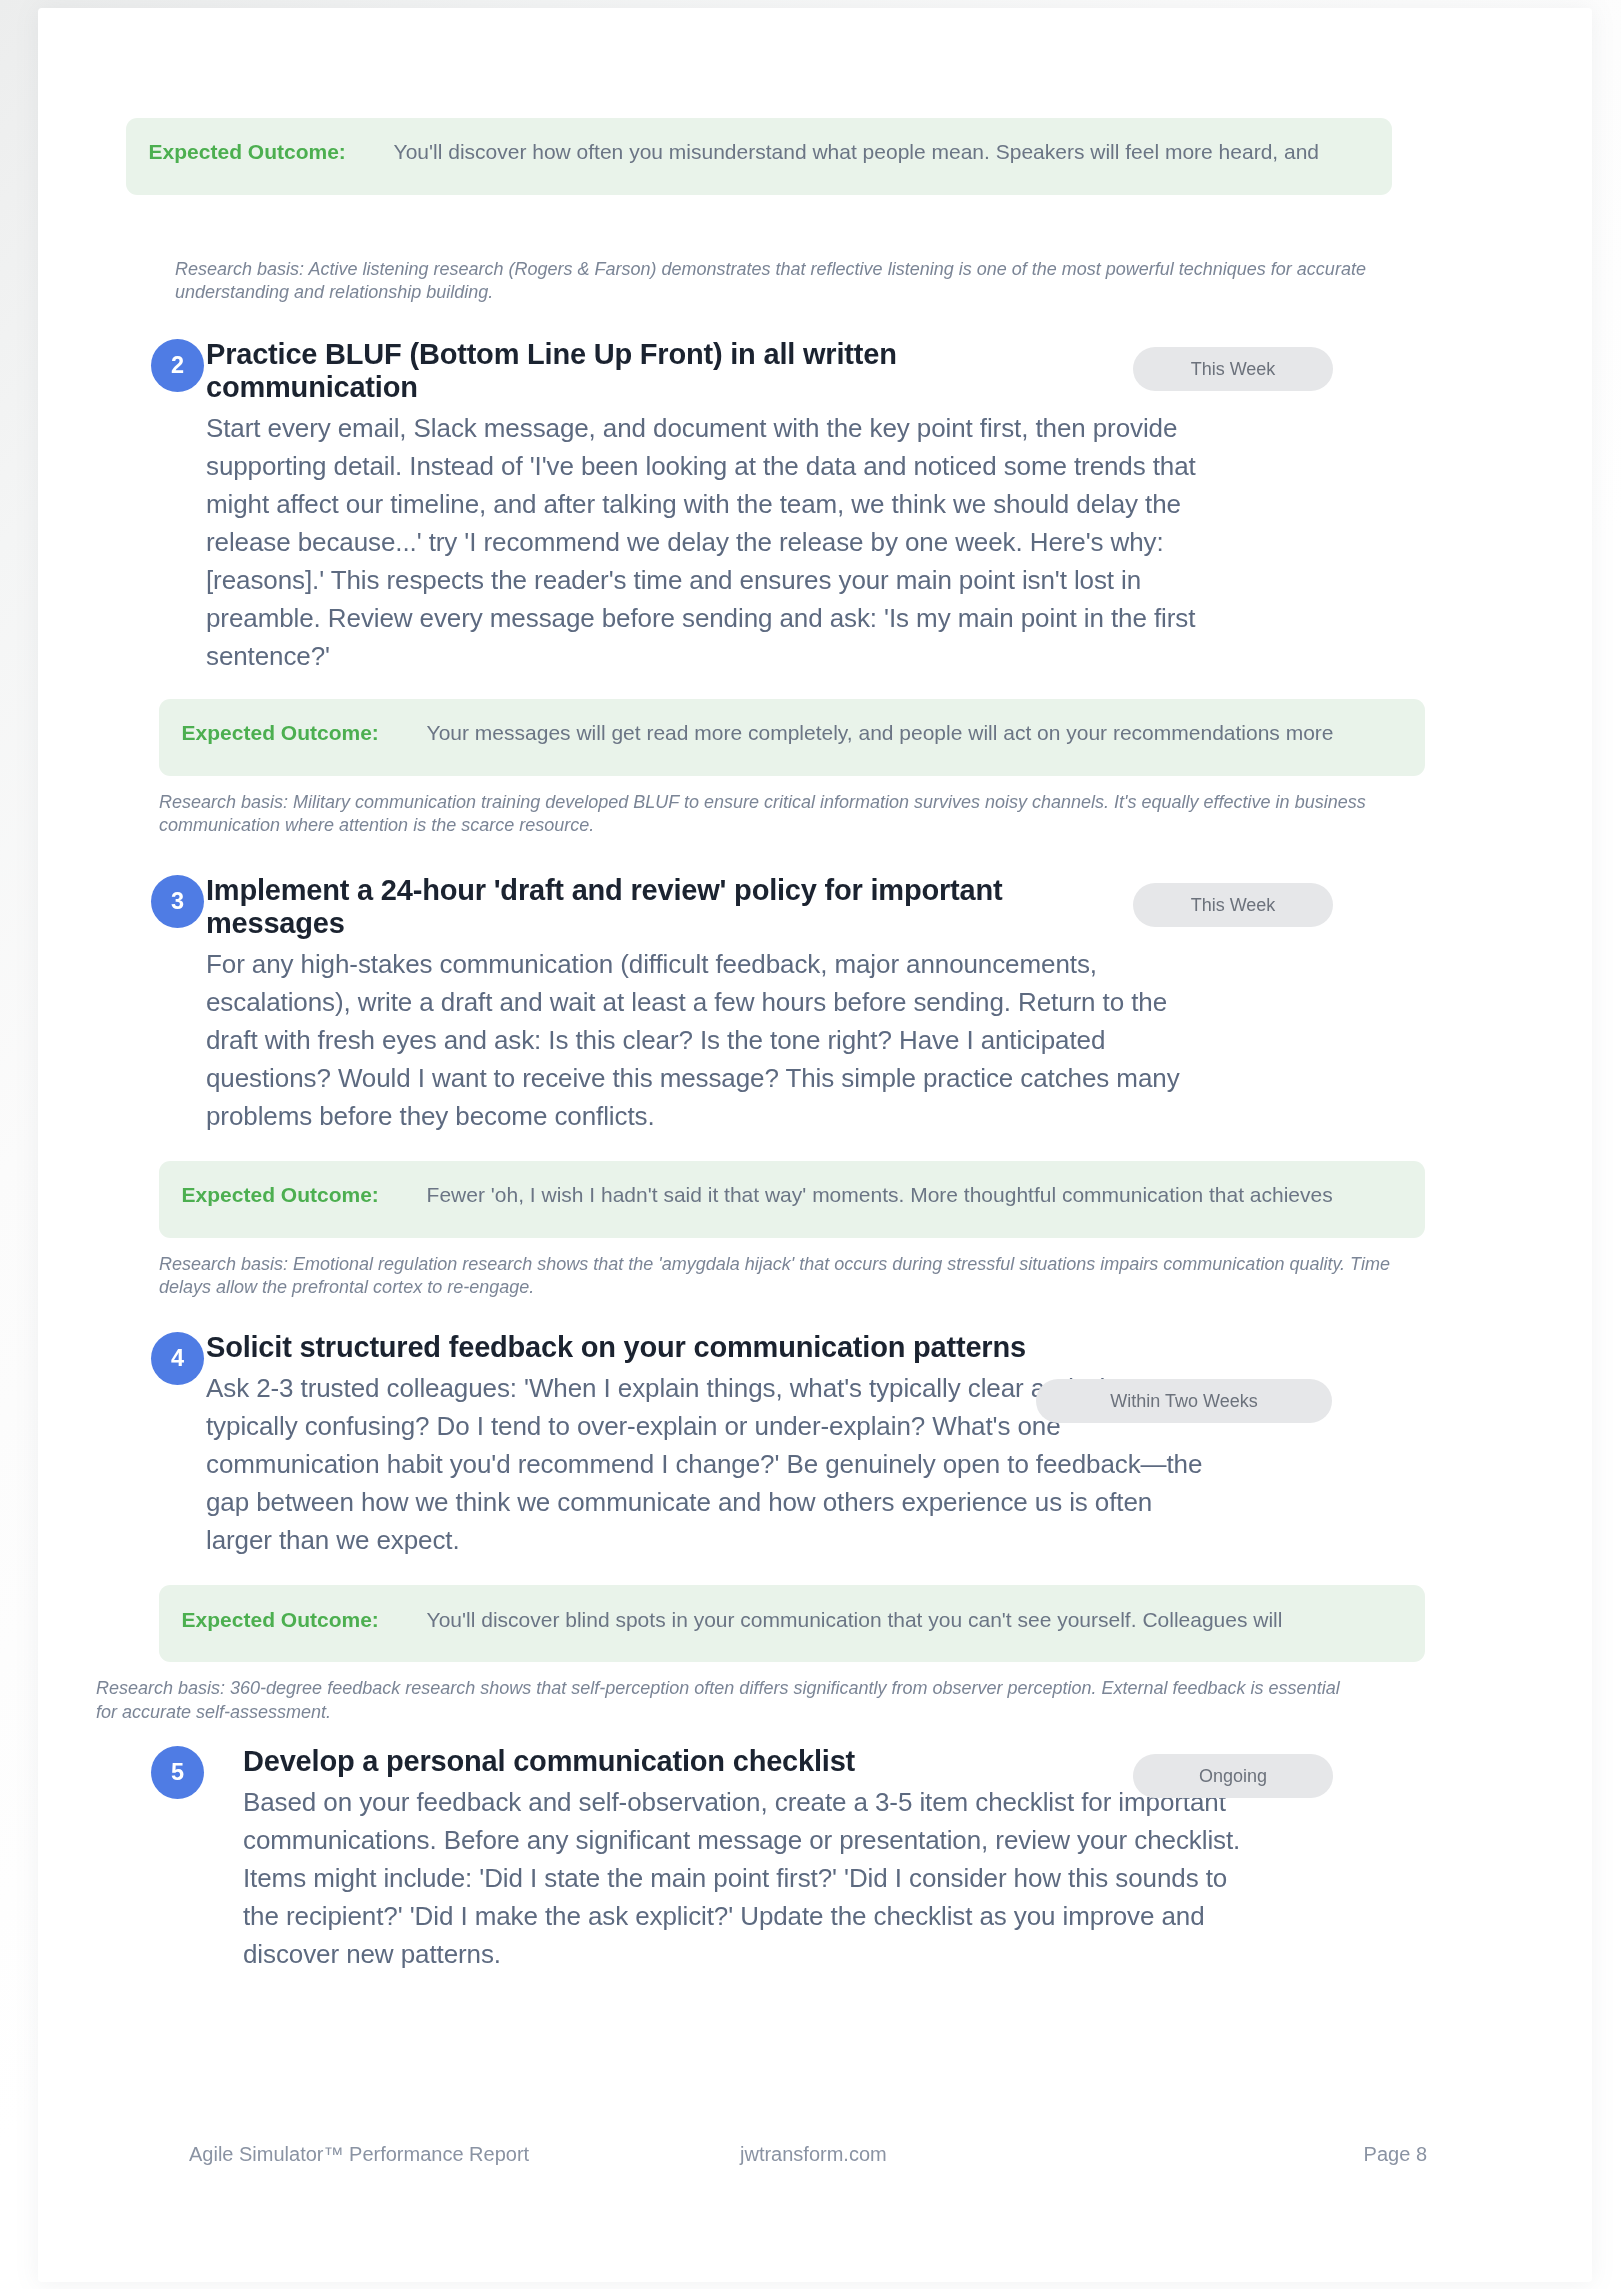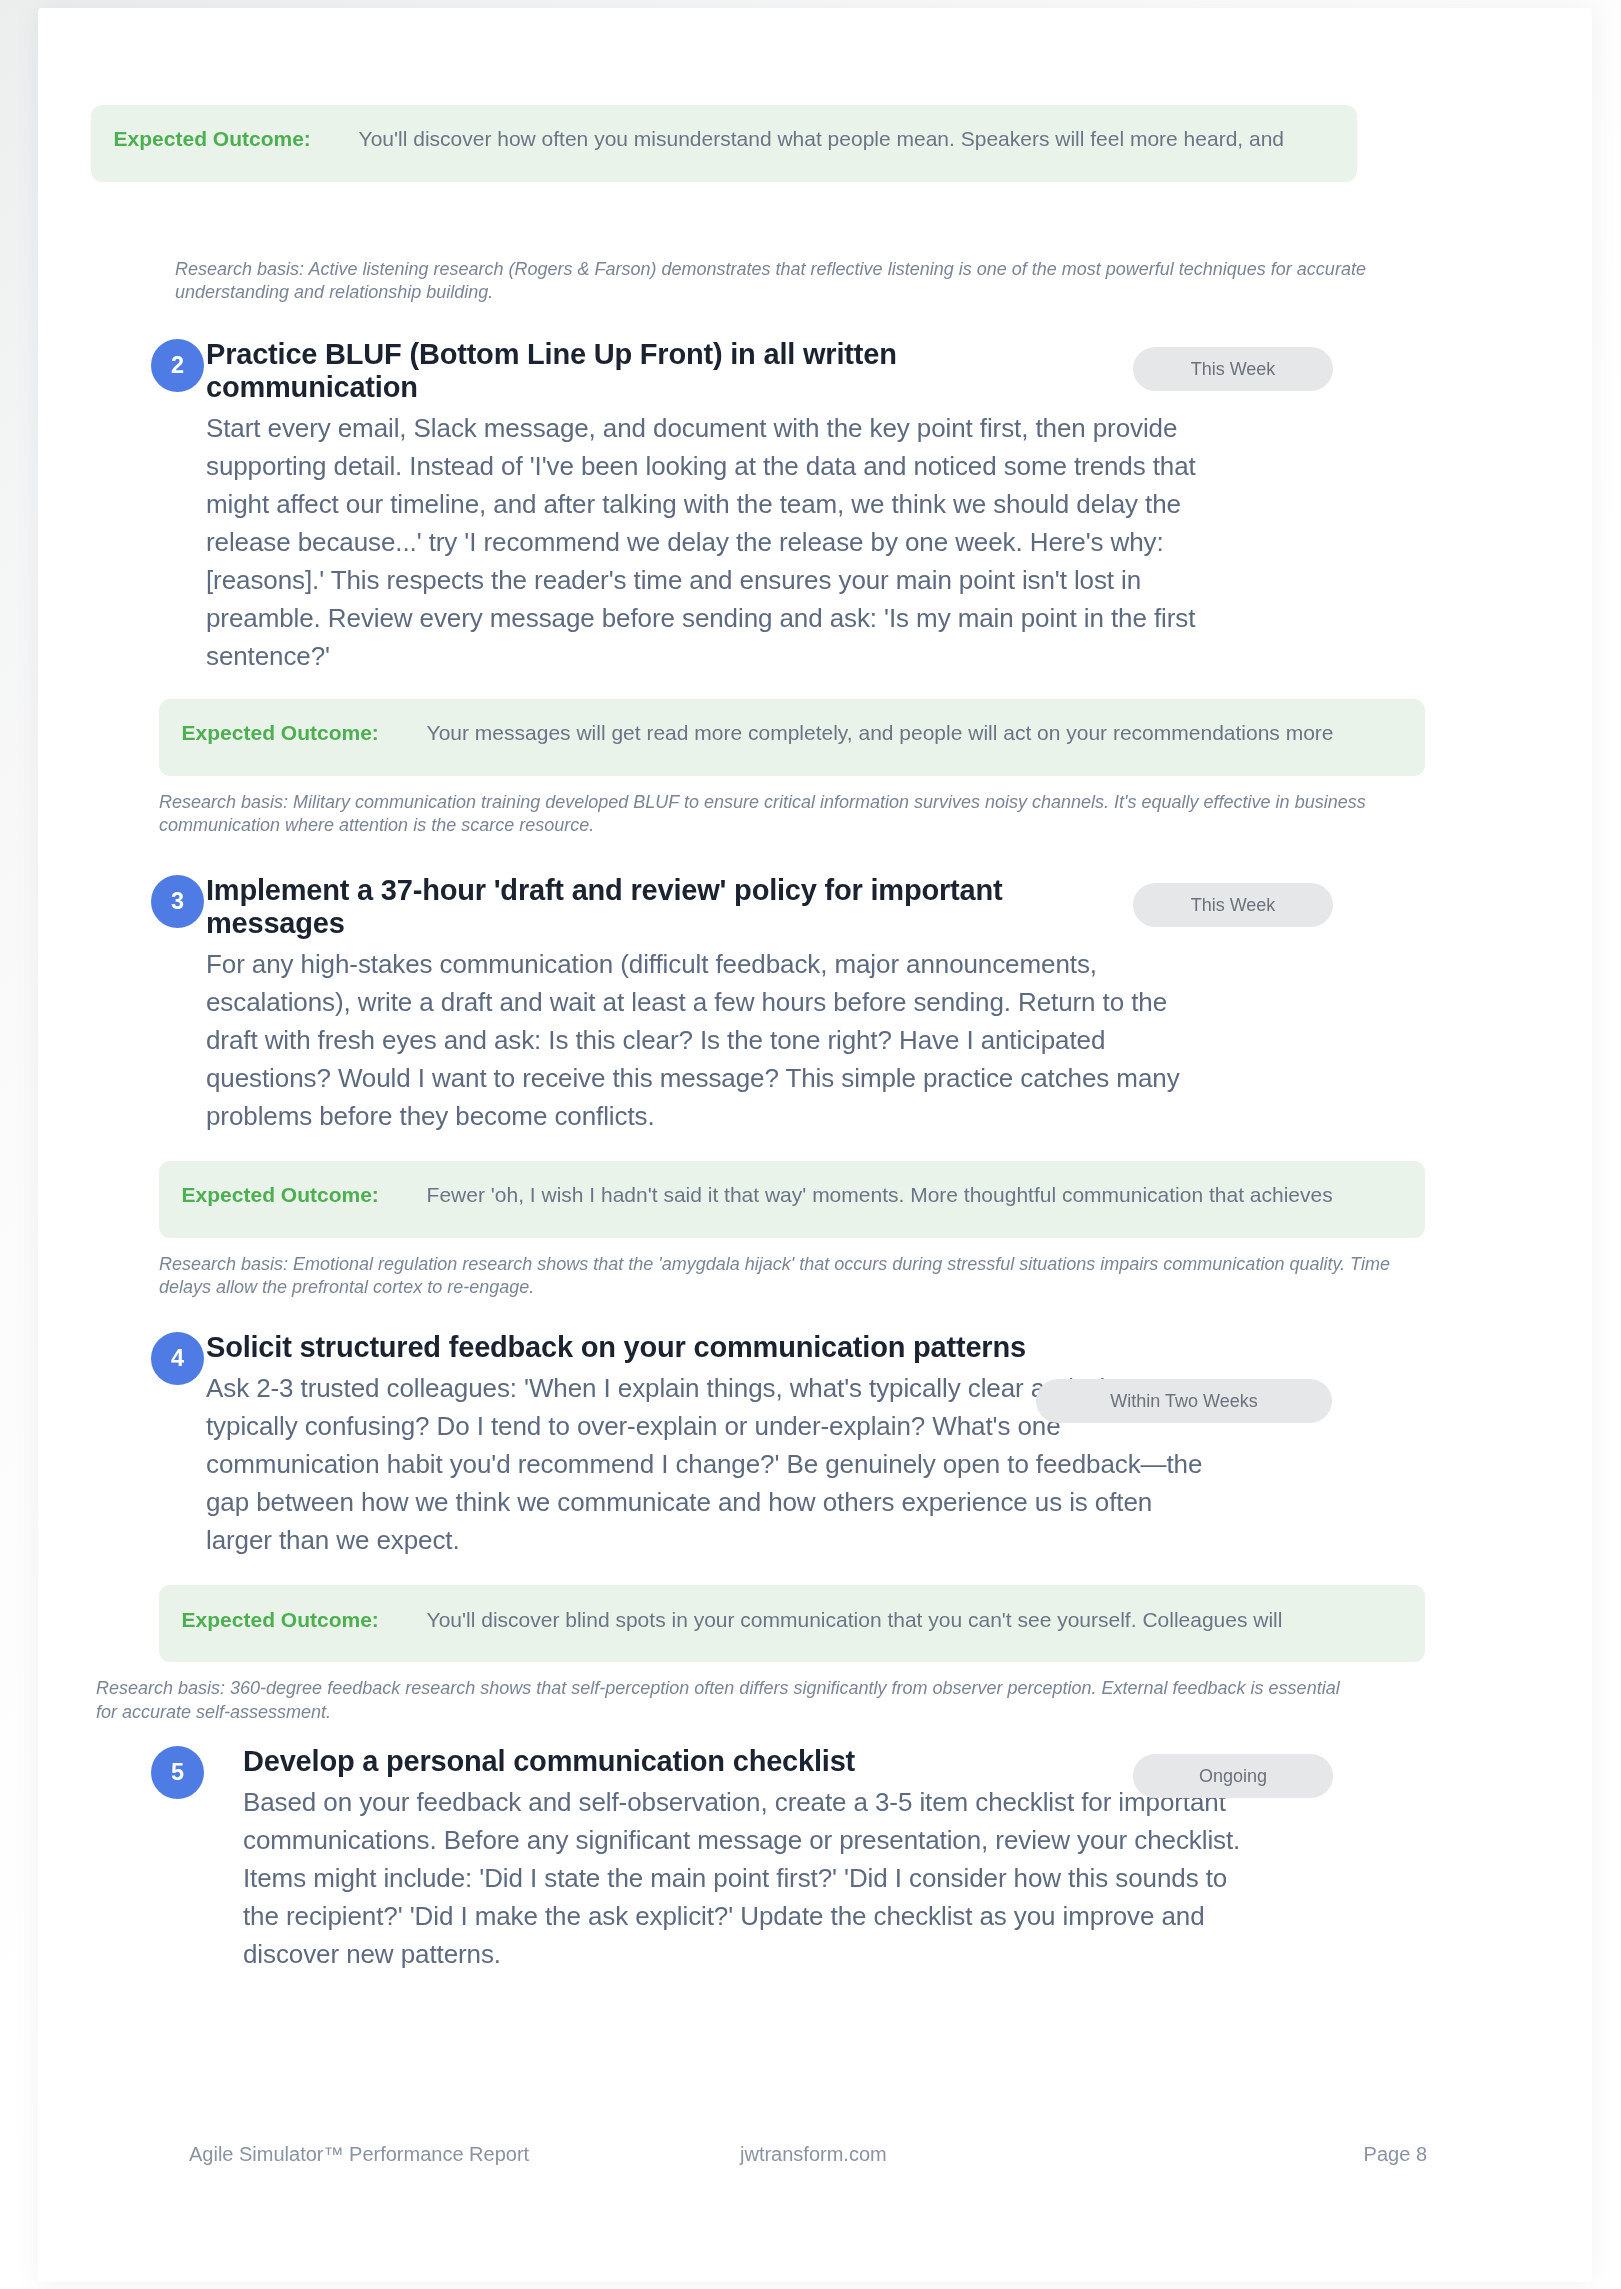--- a/index.html
+++ b/index.html
@@ -164,21 +164,21 @@
   .footer-mid   { position: absolute; left: 702px;  top: 0; }
   .footer-right { position: absolute; right: 165px; top: 0; }
 </style>
 </head>
 <body>
 
 <div class="viewport">
   <div class="page-card">
     <div class="page-inner">
 
-      <div class="outcome" style="position:absolute; left:0; top:97px; margin-left:53px; margin-top:0;">
+      <div class="outcome" style="position:absolute; left:0; top:110px; margin-left:88px; margin-top:0;">
         <div class="outcome-inner">
           <span class="outcome-label">Expected Outcome:</span><span class="outcome-text">You'll discover how often you misunderstand what people mean. Speakers will feel more heard, and</span>
         </div>
       </div>
 
       <div class="research" style="position:absolute; left:121px; top:234px; margin:16px;">Research basis: Active listening research (Rogers &amp; Farson) demonstrates that reflective listening is one of the most powerful techniques for accurate understanding and relationship building.</div>
 
       <div class="step" style="position:absolute; left:0; top:330px; width:100%;">
         <div class="step-head">
           <div class="num-circle" style="left:113px; top:1.9px;">2</div>
@@ -194,21 +194,21 @@
           </div>
         </div>
         <div class="research" style="margin-left:121px;">Research basis: Military communication training developed BLUF to ensure critical information survives noisy channels. It's equally effective in business communication where attention is the scarce resource.</div>
       </div>
 
       <div class="step" style="position:absolute; left:0; top:866px; width:100%;">
         <div class="step-head">
           <div class="num-circle" style="left:113px; top:1.9px;">3</div>
           <div class="badge" style="left:1095px; top:9.4px; width:151px;">This Week</div>
           <div class="step-body" style="margin-left:168px;">
-            <h2 class="step-title wide">Implement a 37-hour 'draft and review' policy for important messages</h2>
+            <h2 class="step-title wide">Implement a 24-hour 'draft and review' policy for important messages</h2>
             <p class="step-desc">For any high-stakes communication (difficult feedback, major announcements, escalations), write a draft and wait at least a few hours before sending. Return to the draft with fresh eyes and ask: Is this clear? Is the tone right? Have I anticipated questions? Would I want to receive this message? This simple practice catches many problems before they become conflicts.</p>
           </div>
         </div>
         <div class="outcome" style="margin-left:121px; margin-top:24.5px;">
           <div class="outcome-inner">
             <span class="outcome-label">Expected Outcome:</span><span class="outcome-text">Fewer 'oh, I wish I hadn't said it that way' moments. More thoughtful communication that achieves</span>
           </div>
         </div>
         <div class="research" style="margin-left:121px;">Research basis: Emotional regulation research shows that the 'amygdala hijack' that occurs during stressful situations impairs communication quality. Time delays allow the prefrontal cortex to re-engage.</div>
       </div>

